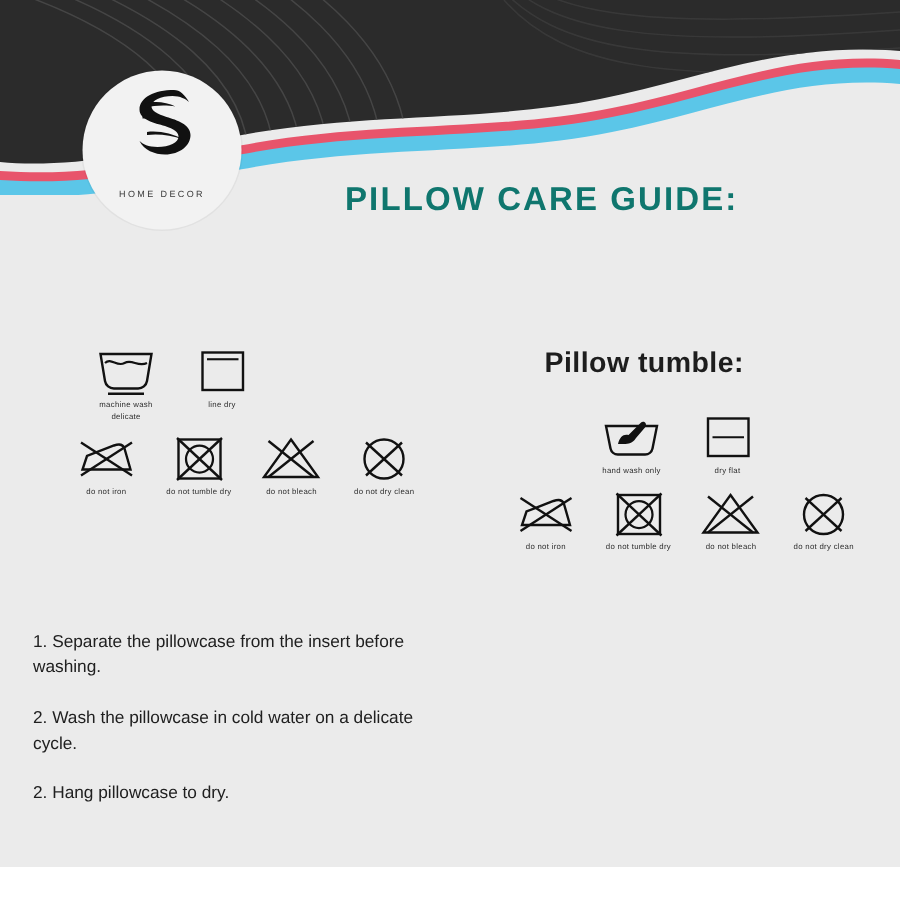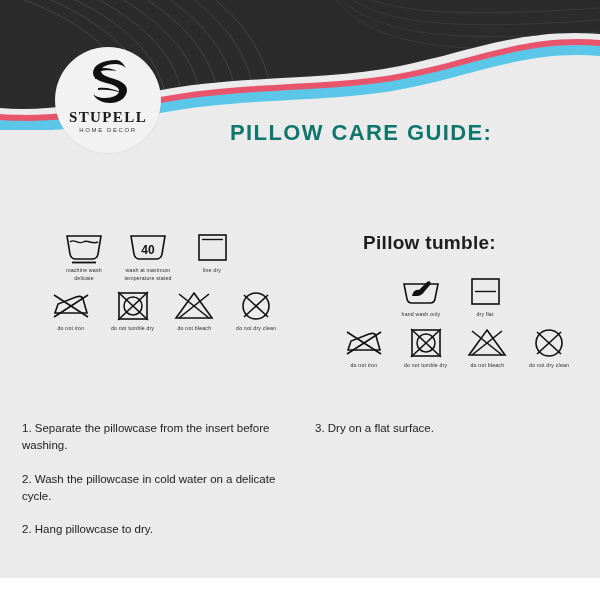--- a/index.html
+++ b/index.html
@@ -190,46 +190,38 @@
 
   <div class="logo-badge">
     <div class="logo-mark">
       <svg width="46" height="48" viewBox="0 0 46 48">
         <path d="M31 3 C18 3 8 8 8 16 C8 23 18 25 25 27 C31 29 34 31 34 34 C34 38 28 41 20 41 C14 41 10 39 8 37 C11 43 18 46 25 46 C35 46 42 40 42 33 C42 26 33 23 26 21 C20 19 16 17 16 14 C16 10 22 7 30 7 C35 7 39 9 41 11 C38 6 35 3 31 3 Z" fill="#111111"></path>
         <path d="M12 12 C18 10 26 11 32 14 C26 13 18 13 12 15 Z" fill="#111111"></path>
         <path d="M10 20 C17 19 27 21 34 25 C26 22 17 21 10 22 Z" fill="#111111"></path>
         <path d="M13 31 C21 30 30 32 37 36 C29 33 20 32 13 33 Z" fill="#111111"></path>
       </svg>
     </div>
-    <div class="logo-name">STUPELL</div>
     <div class="logo-sub">HOME DECOR</div>
   </div>
 
   <div class="main-title">PILLOW CARE GUIDE:</div>
 
   <div class="col col-left">
 
     <div class="sym-row row1">
 
       <div class="sym">
         <svg width="44" height="32" viewBox="0 0 44 32">
           <path d="M5 4 L39 4 L36 22 A6 6 0 0 1 30 27 L14 27 A6 6 0 0 1 8 22 Z" fill="none" stroke="#111" stroke-width="1.6"></path>
           <path d="M8 10 C12 6 16 13 21 10 C26 7 30 13 36 10" fill="none" stroke="#111" stroke-width="1.4"></path>
           <line x1="10" y1="30.5" x2="34" y2="30.5" stroke="#111" stroke-width="1.8"></line>
         </svg>
         <div class="sym-cap">machine wash<br>delicate</div>
       </div>
 
-      <div class="sym">
-        <svg width="44" height="32" viewBox="0 0 44 32">
-          <path d="M5 4 L39 4 L36 22 A6 6 0 0 1 30 27 L14 27 A6 6 0 0 1 8 22 Z" fill="none" stroke="#111" stroke-width="1.6"></path>
-          <text x="22" y="22" font-family="Liberation Sans, sans-serif" font-size="12" font-weight="bold" fill="#111" text-anchor="middle">40</text>
-        </svg>
-        <div class="sym-cap">wash at maximum<br>temperature stated</div>
-      </div>
 
       <div class="sym">
         <svg width="44" height="32" viewBox="0 0 44 32">
           <rect x="9" y="3" width="27" height="25" fill="none" stroke="#111" stroke-width="1.6"></rect>
           <line x1="12" y1="7.5" x2="33" y2="7.5" stroke="#111" stroke-width="1.4"></line>
         </svg>
         <div class="sym-cap">line dry</div>
       </div>
     </div>
 
@@ -333,17 +325,16 @@
     </div>
   </div>
 
   <div class="instructions ins-left">
     <p>1. Separate the pillowcase from the insert before washing.</p>
     <p>2. Wash the pillowcase in cold water on a delicate cycle.</p>
     <p>2. Hang pillowcase to dry.</p>
   </div>
 
   <div class="instructions ins-right">
-    <p>3. Dry on a flat surface.</p>
   </div>
 
   <div class="bottom-band"></div>
 </div>
 
 </body></html>

